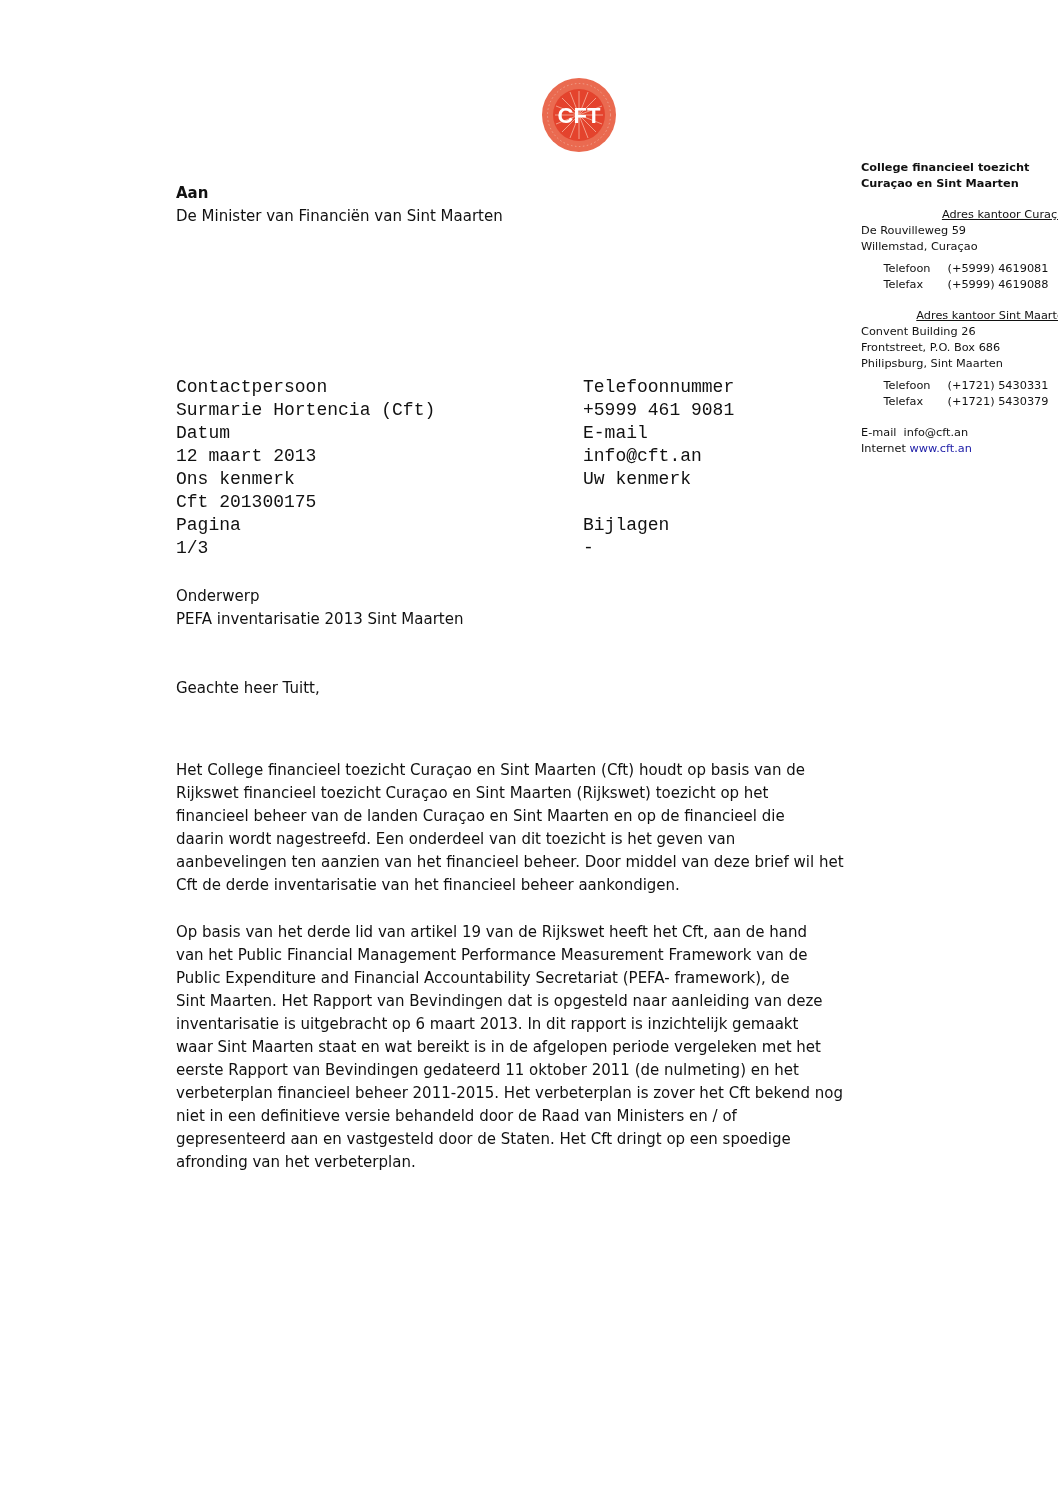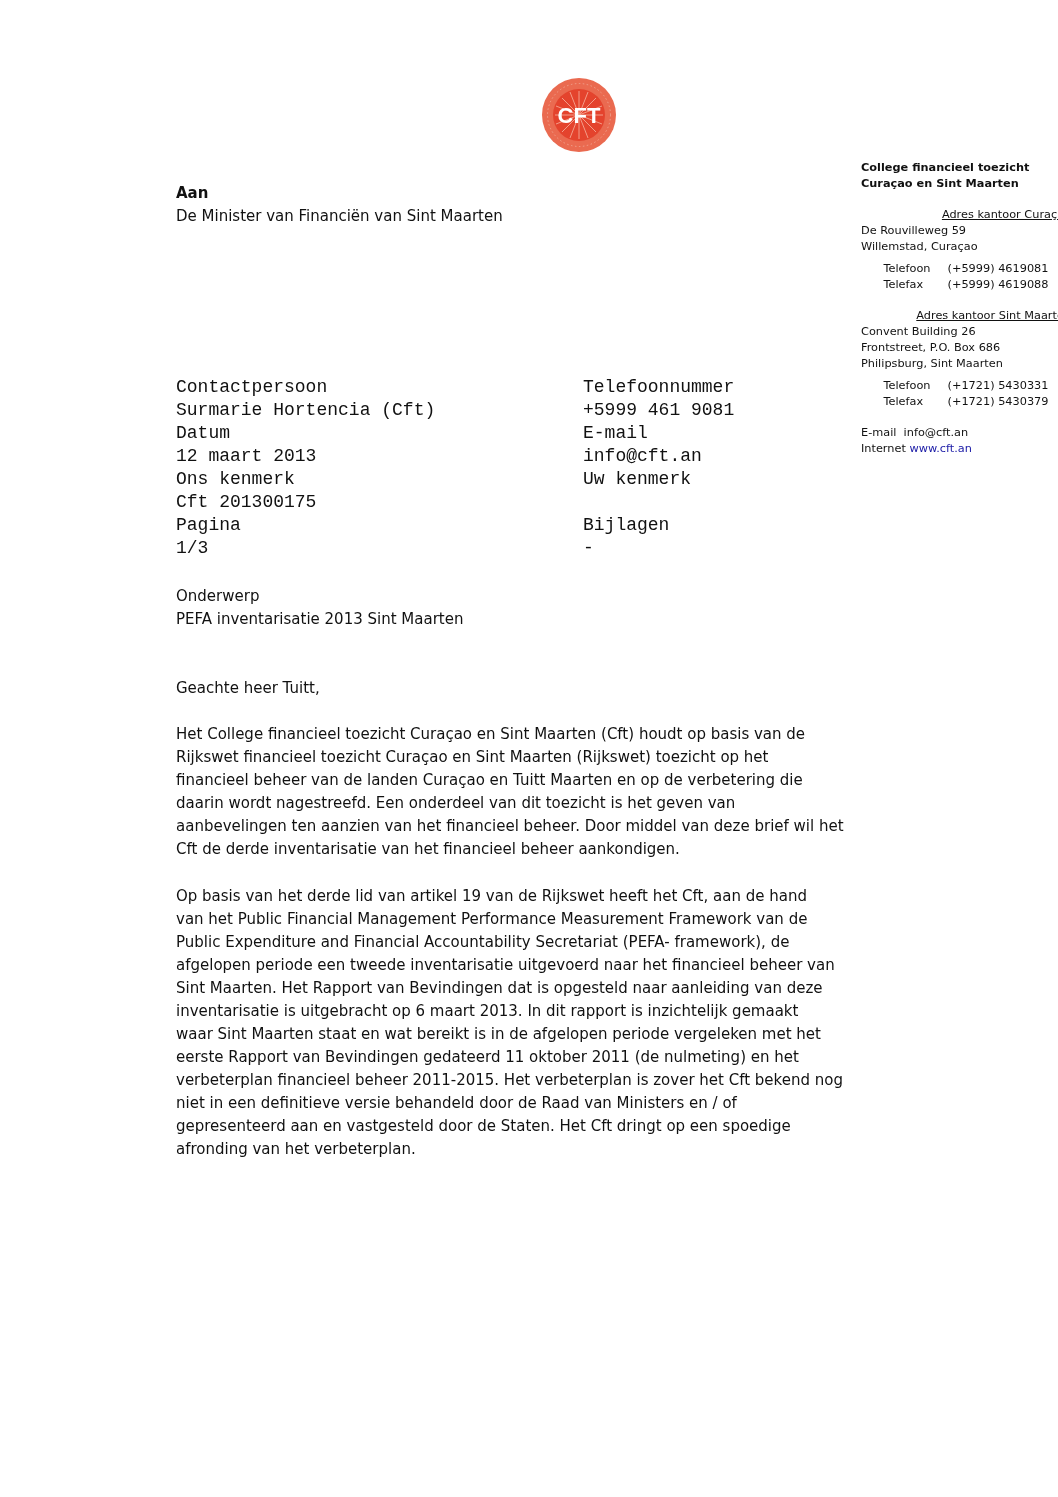--- a/index.html
+++ b/index.html
@@ -12,21 +12,21 @@
     .main-text { font-size: 15px; line-height: 23px; }
     .side { left: 829px; top: 160px; width: 210px; font-size: 11.3px; line-height: 16px; color: #111; margin-left: 32px; }
     .side .bold { font-weight: bold; }
     .side .u { text-decoration: underline; text-align: right; }
     .side .gap { height: 6px; }
     .side .gap2 { height: 15px; }
     .side .row { display: flex; justify-content: center; }
     .side .row .k { width: 64px; }
     .side a { color: #1a1aa6; }
     .meta { font-size: 18px; line-height: 23px; font-family: Liberation Mono, monospace; }
-    .body-par { left: 176px; width: 720px; font-size: 15px; line-height: 23px; }
+    .body-par { left: 176px; width: 720px; font-size: 15px; line-height: 23px; margin-top: 36px; }
     .body-par .line { white-space: nowrap; }
   </style>
 </head>
 <body>
 
 <div class="abs logo">
   <svg width="76" height="76" viewBox="0 0 76 76">
     <circle cx="38" cy="38" r="37" fill="#ea6a50"></circle>
     <circle cx="38" cy="38" r="26" fill="#e4432d"></circle>
     <g stroke="#f7b3a0" stroke-width="1" opacity="0.8">
@@ -111,31 +111,30 @@
 </div>
 
 <div class="abs main-text" style="left:176px; top:585px;">Onderwerp</div>
 <div class="abs main-text" style="left:176px; top:608px;">PEFA inventarisatie 2013 Sint Maarten</div>
 
 <div class="abs main-text" style="left:176px; top:677px;">Geachte heer Tuitt,</div>
 
 <div class="abs body-par" style="top:723px;">
   <div class="line">Het College financieel toezicht Curaçao en Sint Maarten (Cft) houdt op basis van de</div>
   <div class="line">Rijkswet financieel toezicht Curaçao en Sint Maarten (Rijkswet) toezicht op het</div>
-  <div class="line">financieel beheer van de landen Curaçao en Tuitt Maarten en op de verbetering die</div>
+  <div class="line">financieel beheer van de landen Curaçao en Sint Maarten en op de financieel die</div>
   <div class="line">daarin wordt nagestreefd. Een onderdeel van dit toezicht is het geven van</div>
   <div class="line">aanbevelingen ten aanzien van het financieel beheer. Door middel van deze brief wil het</div>
   <div class="line">Cft de derde inventarisatie van het financieel beheer aankondigen.</div>
 </div>
 
 <div class="abs body-par" style="top:885px;">
   <div class="line">Op basis van het derde lid van artikel 19 van de Rijkswet heeft het Cft, aan de hand</div>
   <div class="line">van het Public Financial Management Performance Measurement Framework van de</div>
   <div class="line">Public Expenditure and Financial Accountability Secretariat (PEFA- framework), de</div>
-  <div class="line">afgelopen periode een tweede inventarisatie uitgevoerd naar het financieel beheer van</div>
   <div class="line">Sint Maarten. Het Rapport van Bevindingen dat is opgesteld naar aanleiding van deze</div>
   <div class="line">inventarisatie is uitgebracht op 6 maart 2013. In dit rapport is inzichtelijk gemaakt</div>
   <div class="line">waar Sint Maarten staat en wat bereikt is in de afgelopen periode vergeleken met het</div>
   <div class="line">eerste Rapport van Bevindingen gedateerd 11 oktober 2011 (de nulmeting) en het</div>
   <div class="line">verbeterplan financieel beheer 2011-2015. Het verbeterplan is zover het Cft bekend nog</div>
   <div class="line">niet in een definitieve versie behandeld door de Raad van Ministers en / of</div>
   <div class="line">gepresenteerd aan en vastgesteld door de Staten. Het Cft dringt op een spoedige</div>
   <div class="line">afronding van het verbeterplan.</div>
 </div>
 

